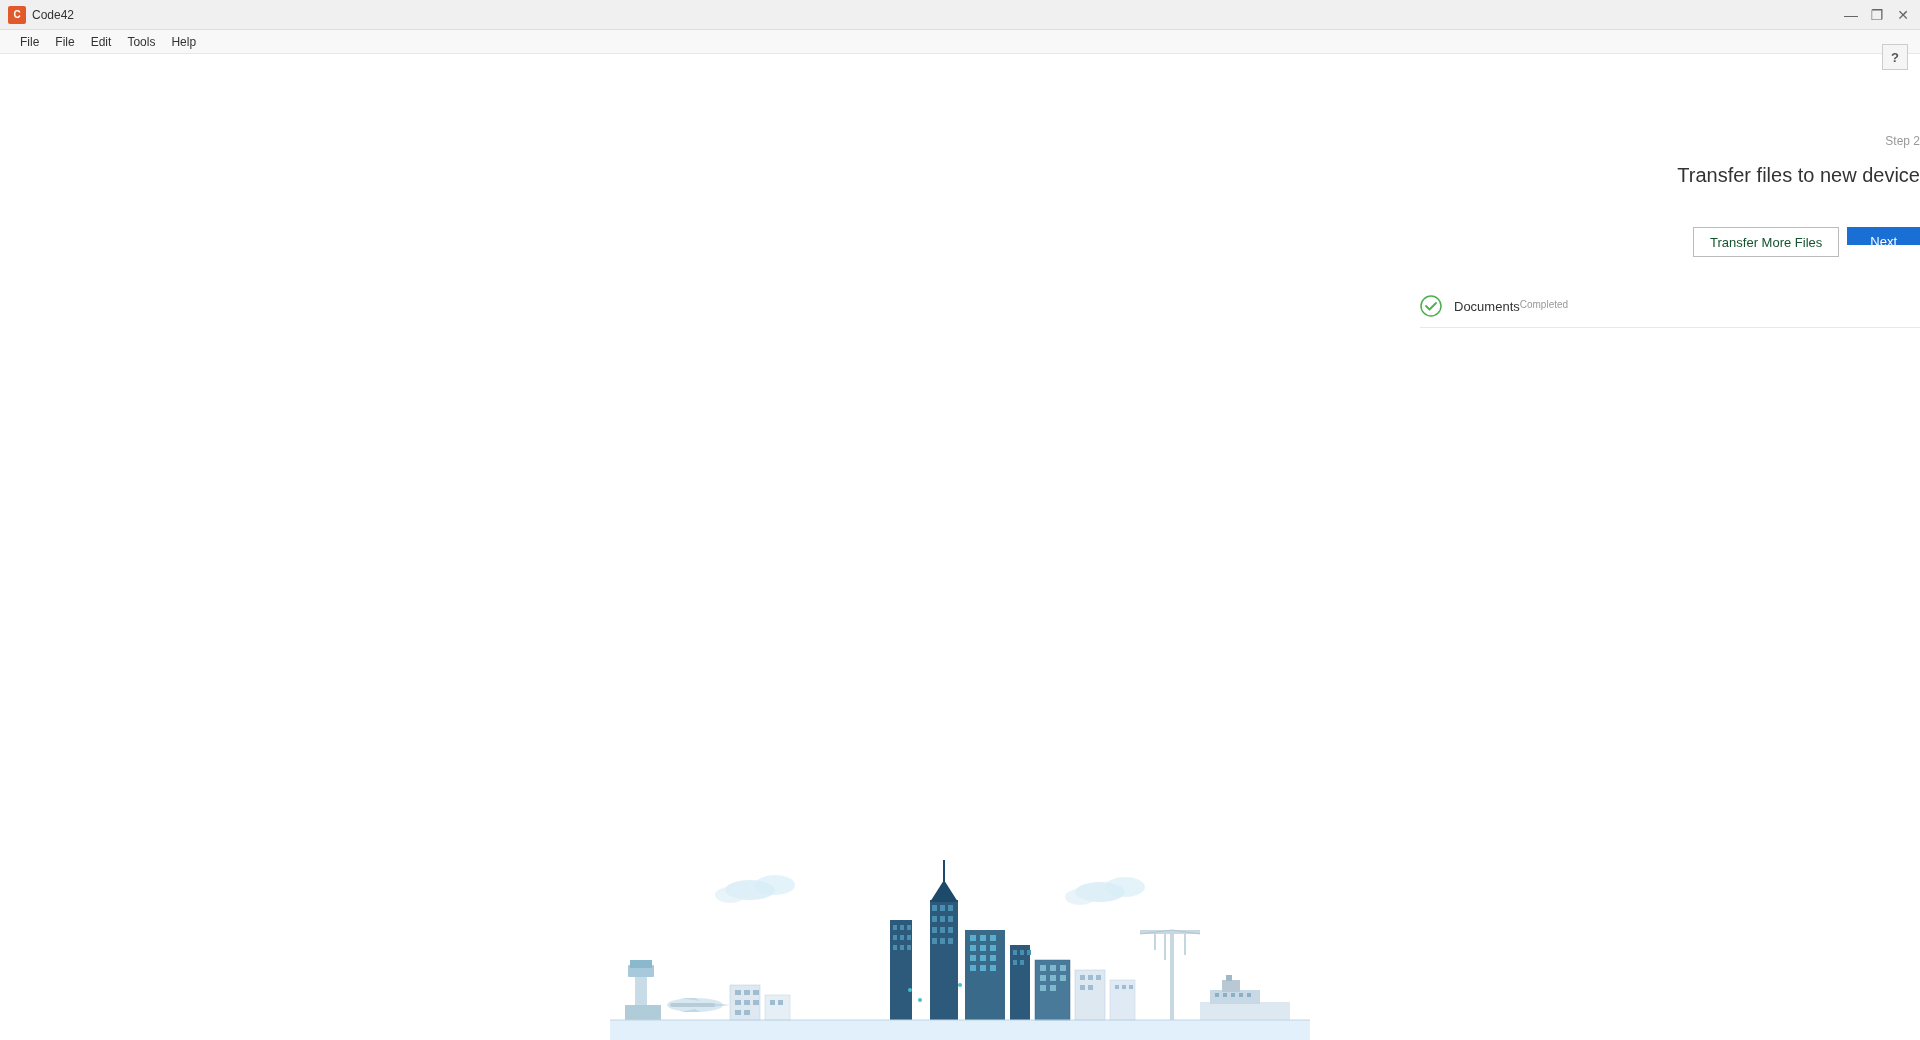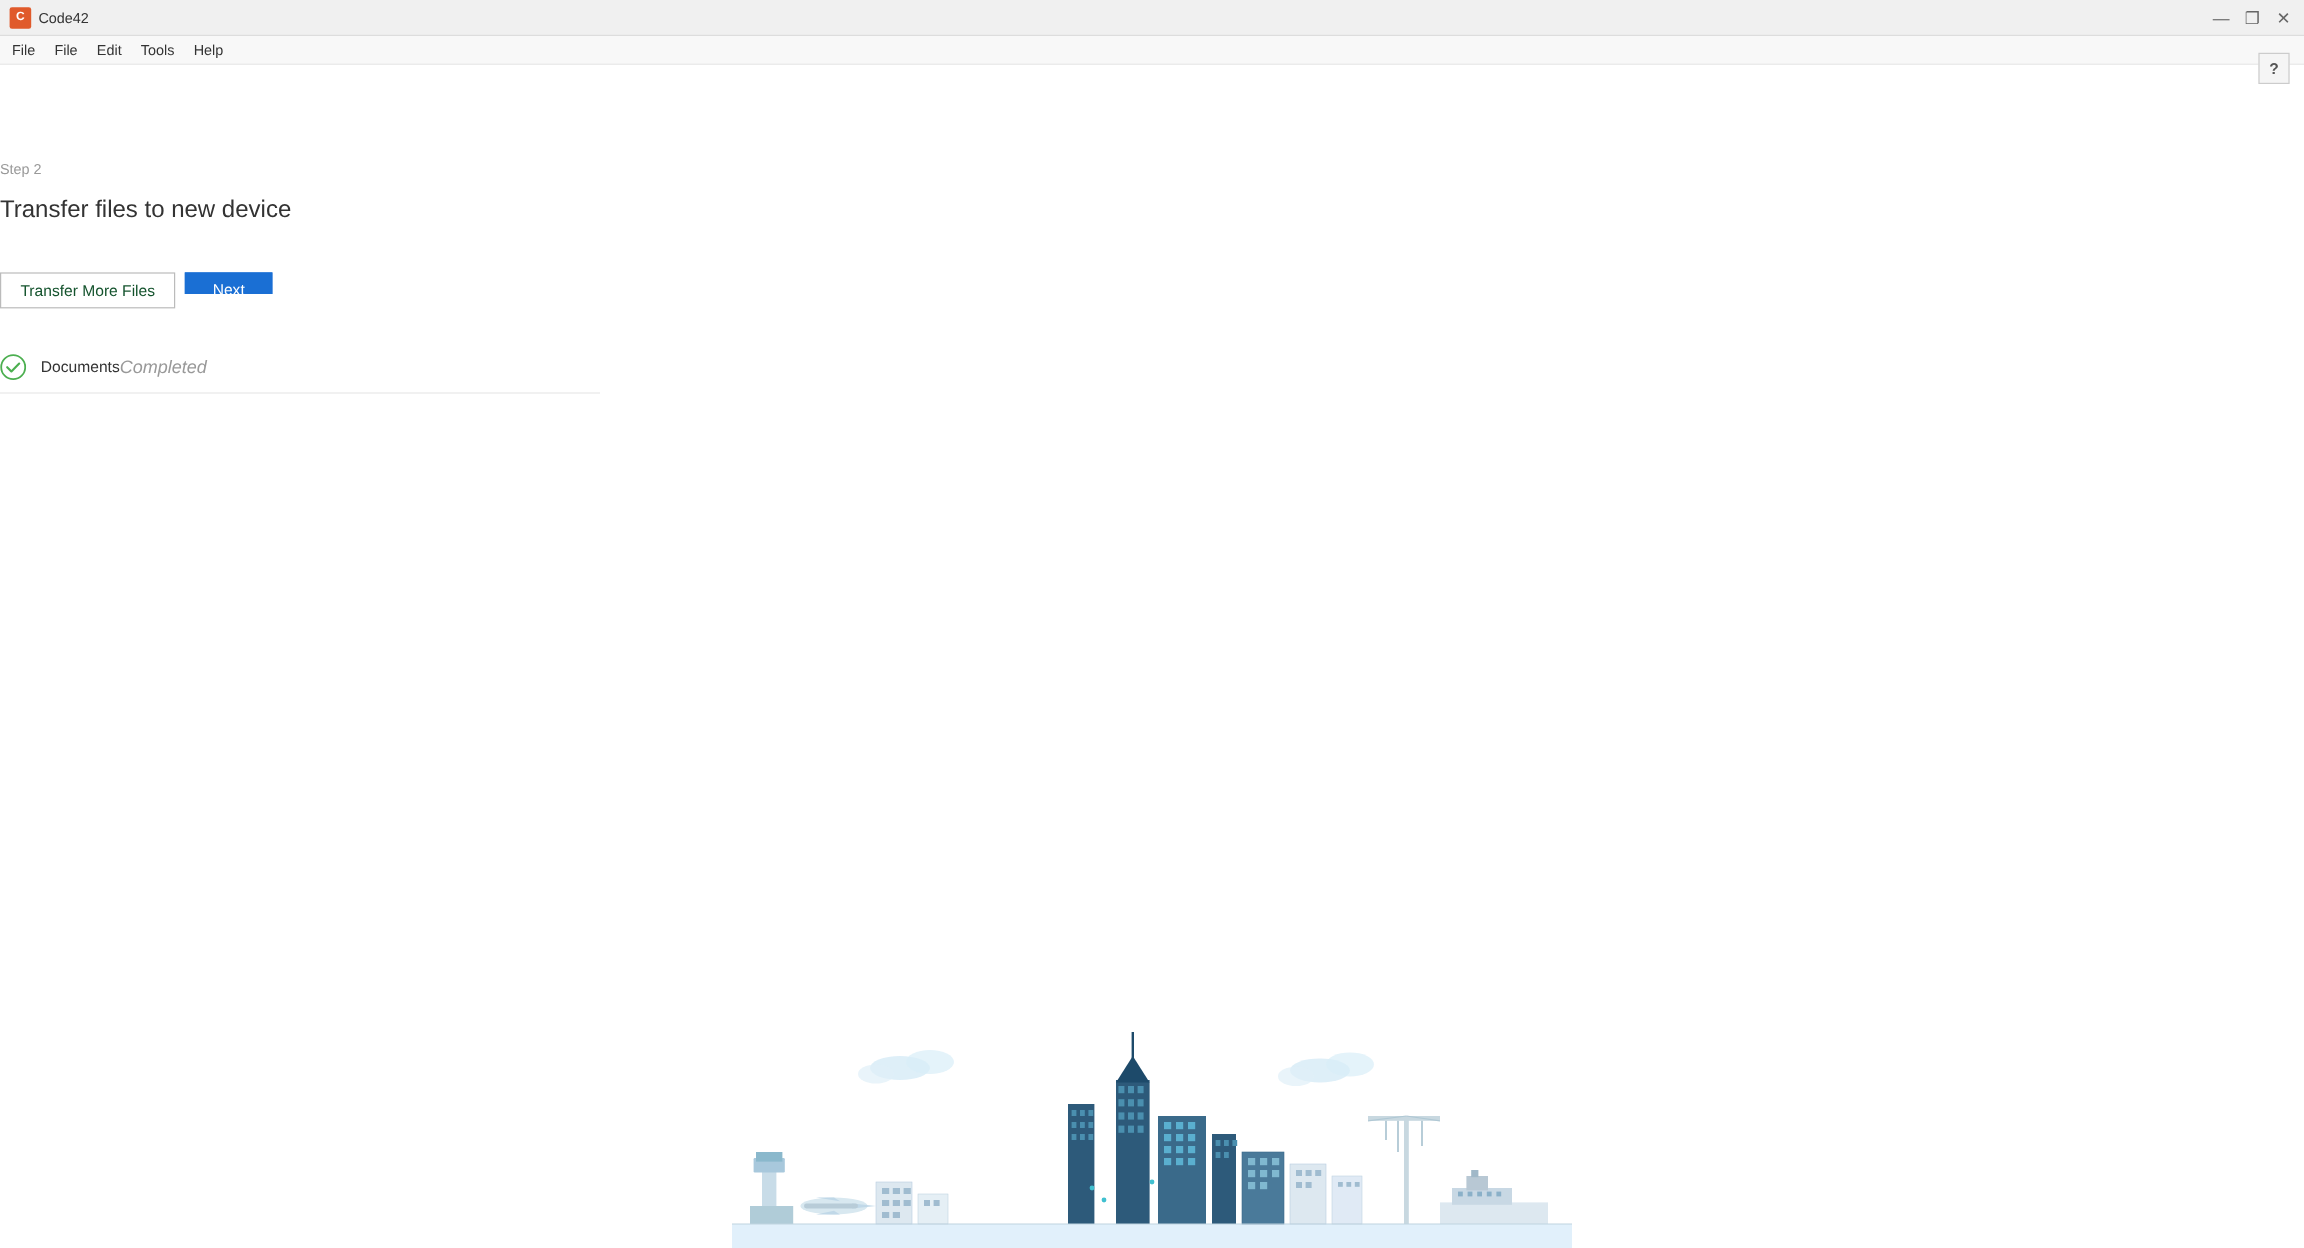--- a/index.html
+++ b/index.html
@@ -63,21 +63,21 @@
       color: #666;
     }
 
     
     .menu-bar {
       display: flex;
       align-items: center;
       height: 24px;
       background: #f8f8f8;
       border-bottom: 1px solid #e8e8e8;
-      padding: 0 2px;
+      padding: 0 12px;
     }
     .menu-item {
       padding: 0 8px;
       height: 100%;
       display: flex;
       align-items: center;
       font-size: 12px;
       color: #333;
       cursor: pointer;
     }
@@ -97,21 +97,21 @@
       cursor: pointer;
       display: flex;
       align-items: center;
       justify-content: center;
     }
 
     
     .main-content {
       display: flex;
       flex-direction: column;
-      align-items: flex-start;
+      align-items: flex-end;
       padding-top: 80px;
     }
 
     .step-label {
       font-size: 12px;
       color: #999;
       margin-bottom: 16px;
     }
 
     .page-title {
@@ -166,23 +166,22 @@
     .item-info {
       display: flex;
       flex-direction: row;
     }
     .item-name {
       font-size: 13px;
       color: #333;
       font-weight: 500;
     }
     .item-status {
-      font-size: 15px;
+      font-size: 10px;
       color: #999;
-      font-style: italic;
     }
 
     
     .city-illustration {
       position: absolute;
       bottom: 0;
       left: 50%;
       transform: translateX(-50%);
       width: 700px;
       height: 200px;

